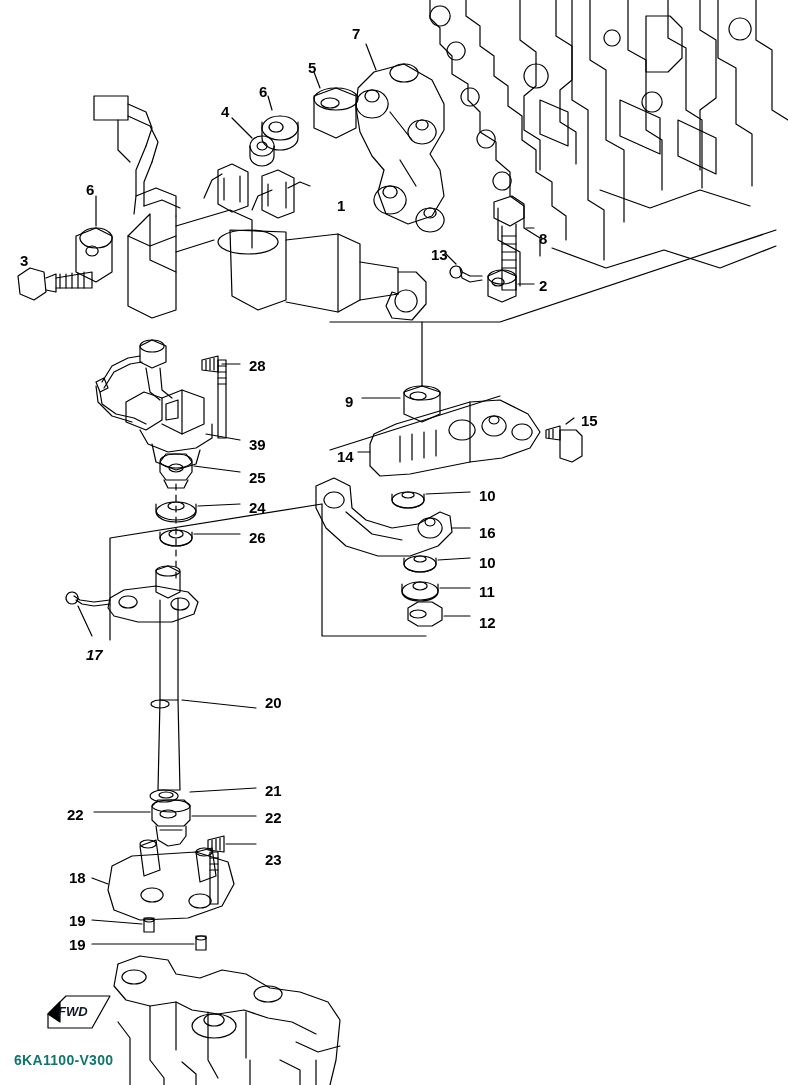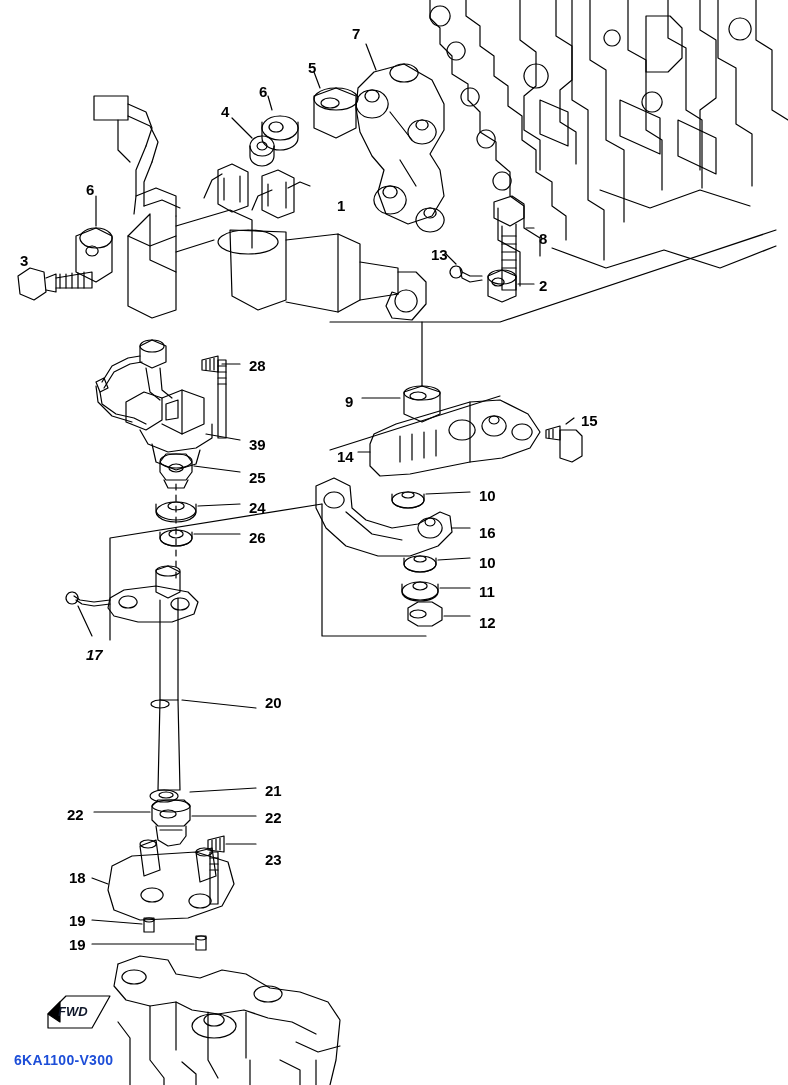--- a/index.html
+++ b/index.html
@@ -33,21 +33,21 @@
     white-space: nowrap;
     line-height: 1;
   }
   .part-code {
     position: absolute;
     left: 14px;
     top: 1052px;
     font-family: "Liberation Sans", sans-serif;
     font-size: 14px;
     font-weight: bold;
-    color: #1d4ed8;
+    color: #0f766e;
     letter-spacing: 0.3px;
   }
   .fwd-text {
     position: absolute;
     left: 58px;
     top: 1004px;
     font-family: "Liberation Sans", sans-serif;
     font-size: 13px;
     font-weight: bold;
     font-style: italic;

